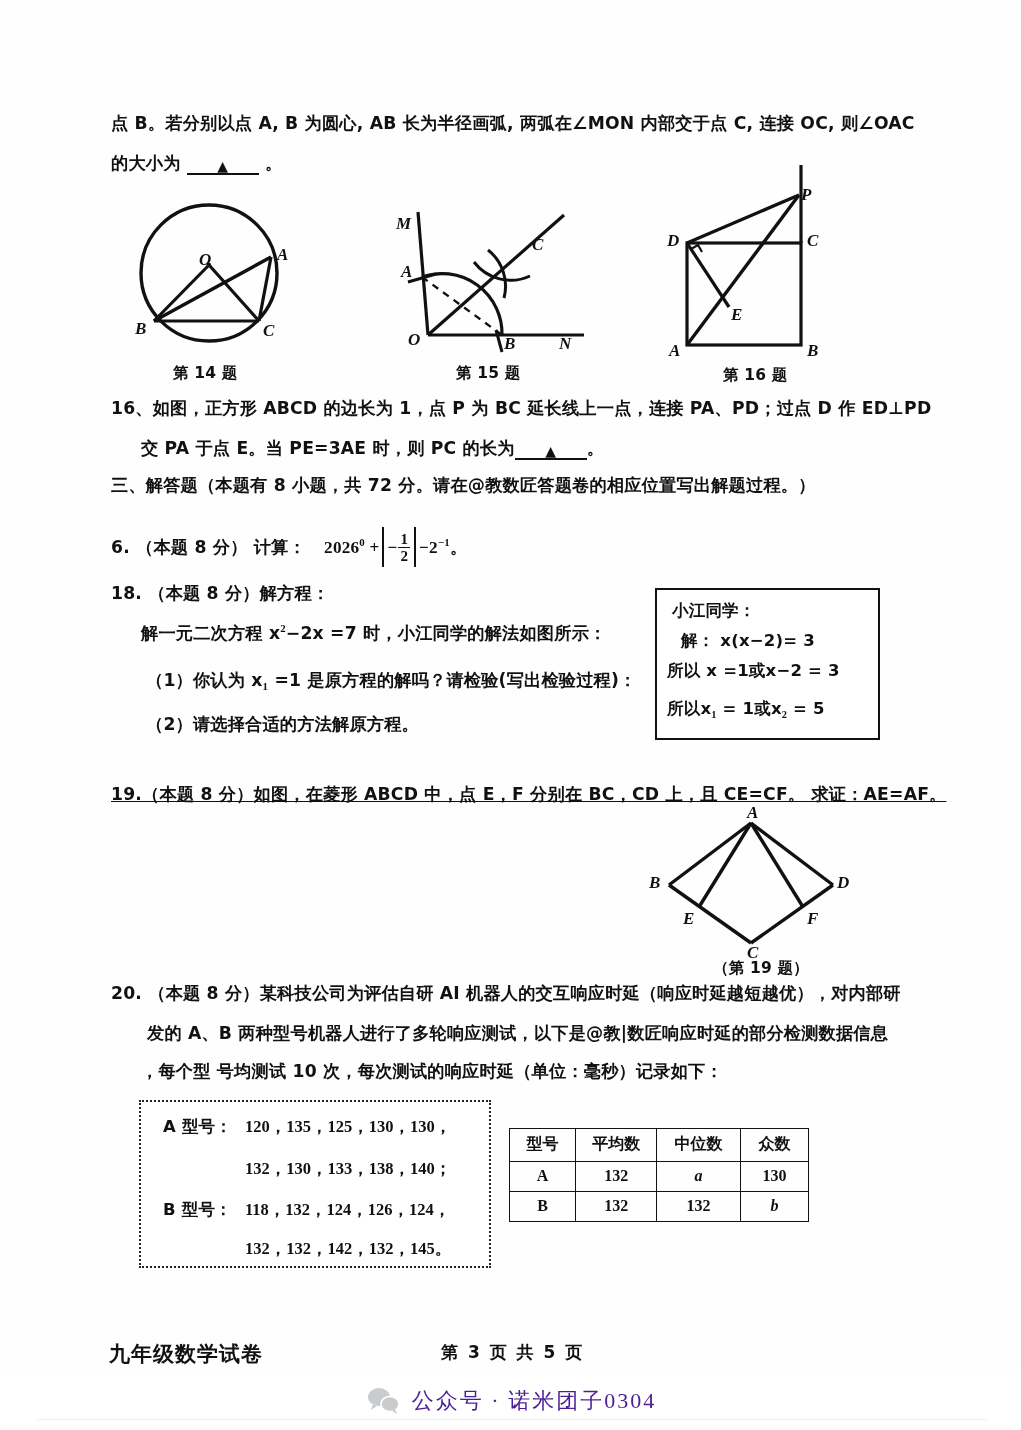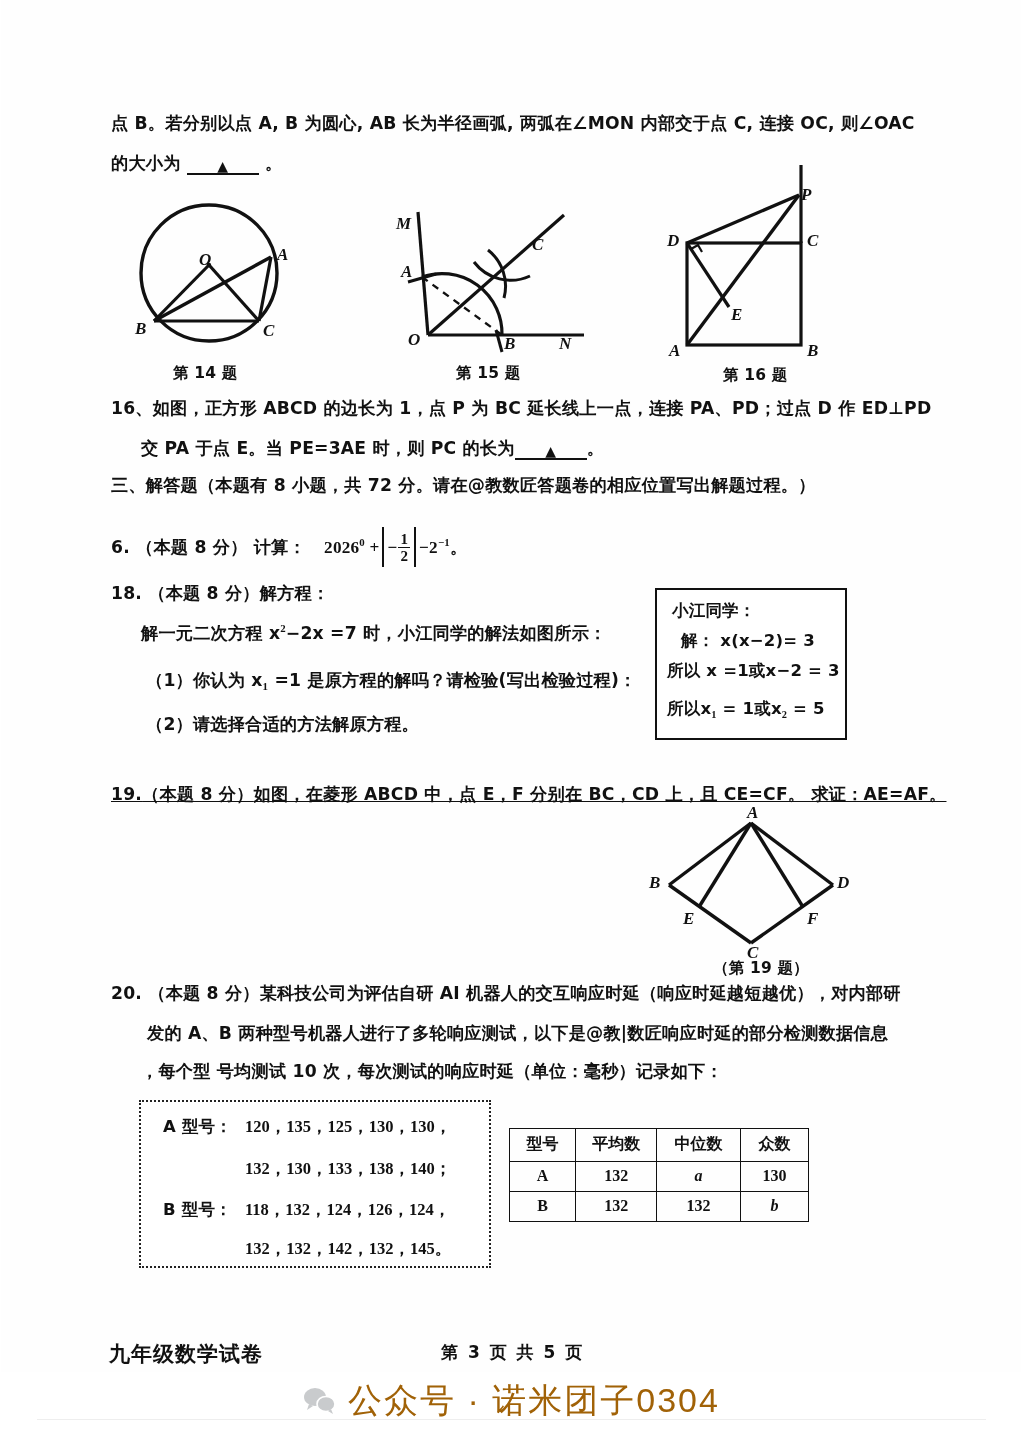--- a/index.html
+++ b/index.html
@@ -148,23 +148,23 @@
     justify-content: center;
     gap: 11px;
   }
   .wm-sep {
     position: absolute;
     left: 36px; right: 36px; bottom: 10px;
     height: 1px;
     background: #eeeeee;
   }
   .wm-text {
-    font-family: Liberation Sans, sans-serif;
-    font-size: 34px;
-    color: #a16207;
+    font-family: Liberation Serif, serif;
+    font-size: 22px;
+    color: #4c1d95;
     letter-spacing: 2px;
     white-space: nowrap;
   }
   .wechat { width: 34px; height: 28px; position: relative; }
 </style>
 </head>
 <body>
 
 <div class="page">
 
@@ -270,21 +270,21 @@
     <span>（本题 8 分）</span><span>解方程：</span>
   </div>
   <div class="line cn" style="left:140px; top:625px;">
     <span>解一元二次方程 x</span><sup class="ser">2</sup><span>−2x =7 时，小江同学的解法如图所示：</span>
   </div>
   <div class="line cn" style="left:145px; top:672px;">
     <span>（1）你认为 x</span><sub class="ser">1</sub><span> =1 是原方程的解吗？请检验(写出检验过程)：</span>
   </div>
   <div class="line cn" style="left:145px; top:716px;">（2）请选择合适的方法解原方程。</div>
 
-  <div class="solidbox" style="left:654px; top:588px; width:192px; height:152px;">
+  <div class="solidbox" style="left:654px; top:588px; width:225px; height:152px;">
     <div class="boxline cn" style="left:15px; top:10px;">小江同学：</div>
     <div class="boxline cn" style="left:24px; top:40px;">解： x(x−2)= 3</div>
     <div class="boxline cn" style="left:10px; top:70px;">所以 x =1或x−2 = 3</div>
     <div class="boxline cn" style="left:10px; top:108px;text-align:right;">
       <span>所以x</span><sub class="ser">1</sub><span> = 1或x</span><sub class="ser">2</sub><span> = 5</span>
     </div>
   </div>
 
   <div class="line cn" style="left:110px; top:786px;text-decoration:underline;">
     <span>19.</span><span>（本题 8 分）</span><span>如图，在菱形 ABCD 中，点 E，F 分别在 BC，CD 上，且 CE=CF。 求证：AE=AF。</span>

